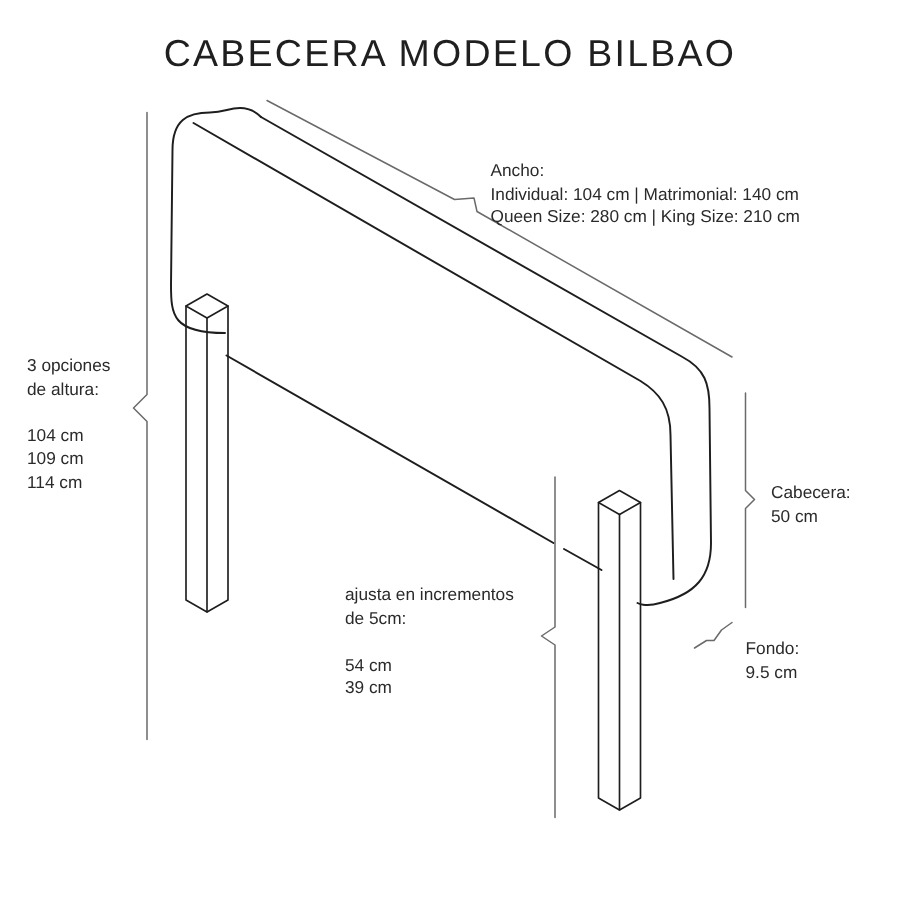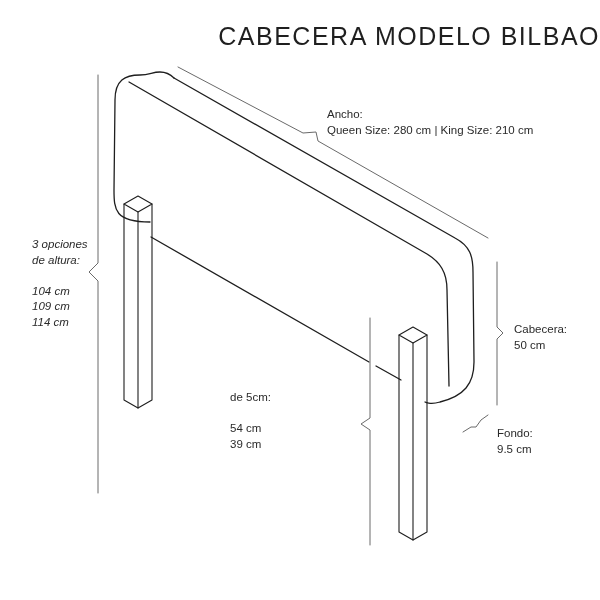--- a/index.html
+++ b/index.html
@@ -1,25 +1,25 @@
 <!DOCTYPE html>
 <html><head>
   <meta charset="utf-8">
   <style>
     html, body { margin: 0; padding: 0; background: #ffffff; }
     body { width: 600px; height: 600px; position: relative; overflow: hidden;
            font-family: "Liberation Sans", "DejaVu Sans", sans-serif; color: #222; }
-    .title { position: absolute; left: 0; top: 22px; width: 600px; text-align: right;
+    .title { position: absolute; left: 0; top: 22px; width: 600px; text-align: center;
              font-size: 25px; letter-spacing: 1.5px; font-weight: normal; color: #1f1f1f; }
     .drawing { position: absolute; left: 0; top: 0; width: 600px; height: 600px; }
     .label { position: absolute; font-size: 11.5px; line-height: 15.5px; color: #2a2a2a; white-space: nowrap; }
     .label div { min-height: 15.5px; }
     .bold { font-weight: normal; }
     #ancho { left: 327px; top: 88px; margin-top: 19px; }
-    #alturas { left: 32px; top: 237px; font-style: italic; }
+    #alturas { left: 18px; top: 237px; }
     #patas { left: 230px; top: 390px; }
     #cabecera { left: 514px; top: 322px; }
     #fondo { left: 497px; top: 426px; }
   </style>
 </head>
 <body>
 
 <div class="title">CABECERA MODELO BILBAO</div>
 
 <svg class="drawing" viewBox="0 0 600 600" xmlns="http://www.w3.org/2000/svg">
@@ -59,33 +59,35 @@
 
       <path d="M 497 262 L 497 327 L 503 333 L 497 339 L 497 405"></path>
 
       <path d="M 463 432 L 471 427 L 476 427 L 481 420 L 488 415"></path>
     </g>
   </g>
 </svg>
 
 <div class="label" id="ancho">
   <div>Ancho:</div>
+  <div>Individual: 104 cm | Matrimonial: 140 cm</div>
   <div>Queen Size: 280 cm | King Size: 210 cm</div>
 </div>
 
 <div class="label" id="alturas">
   <div>3 opciones</div>
   <div>de altura:</div>
   <div></div>
   <div>104 cm</div>
   <div>109 cm</div>
   <div>114 cm</div>
 </div>
 
 <div class="label" id="patas">
+  <div>ajusta en incrementos</div>
   <div><span>de </span><span class="bold">5cm:</span></div>
   <div></div>
   <div>54 cm</div>
   <div>39 cm</div>
 </div>
 
 <div class="label" id="cabecera">
   <div>Cabecera:</div>
   <div>50 cm</div>
 </div>

